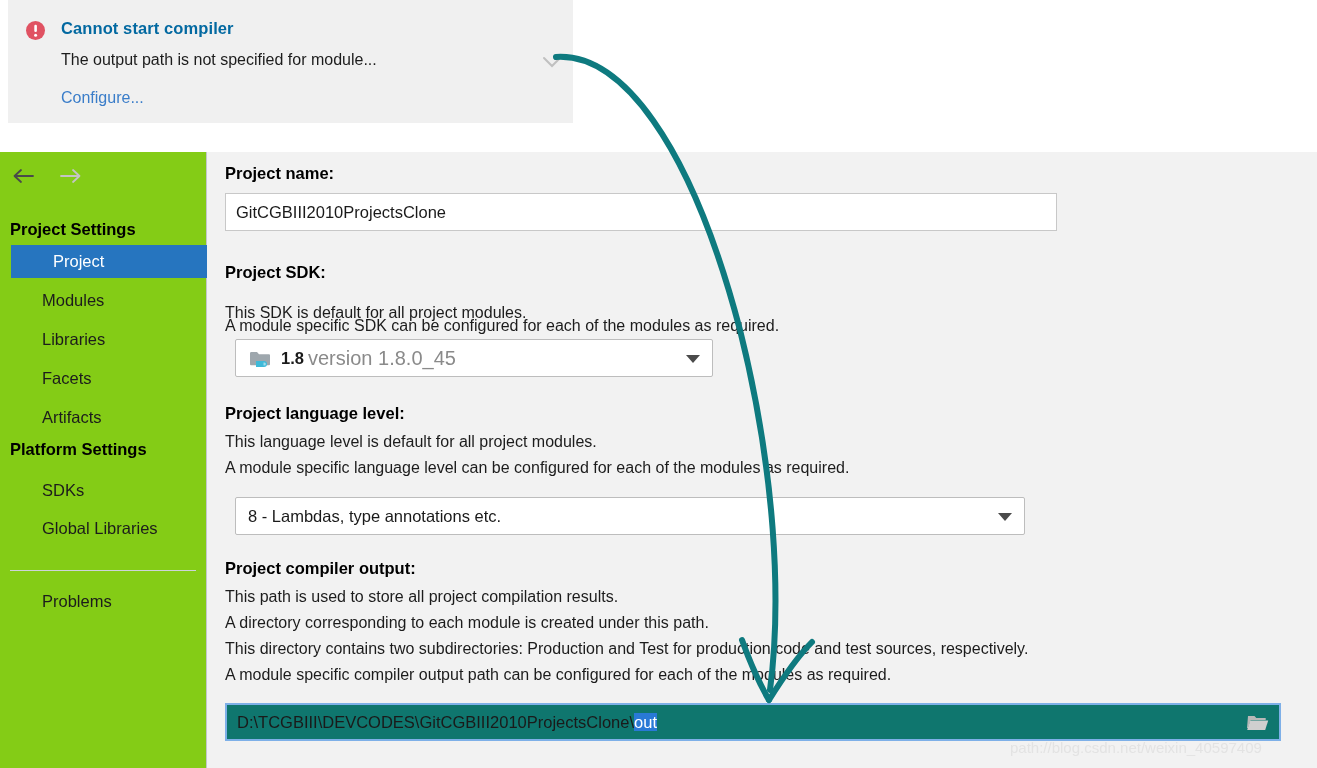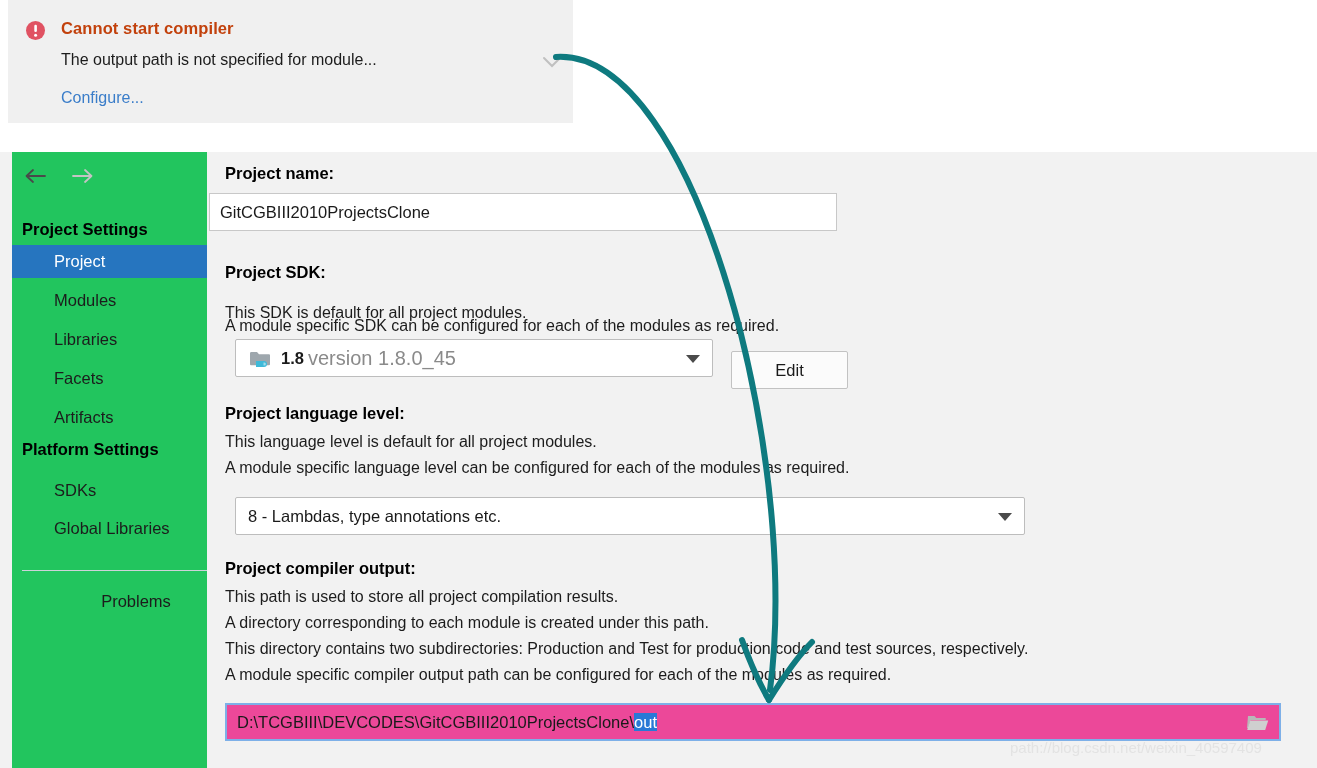--- a/index.html
+++ b/index.html
@@ -33,21 +33,21 @@
     top: 21px;
     width: 19px;
     height: 19px;
   }
   #notification .notif-title {
     position: absolute;
     left: 53px;
     top: 19px;
     font-size: 16.5px;
     font-weight: bold;
-    color: #c2410c;
+    color: #0369a1;
     letter-spacing: 0.1px;
   }
   #notification .notif-body {
     position: absolute;
     left: 53px;
     top: 51px;
     font-size: 16px;
     color: #1c1c1c;
   }
   #notification .notif-link {
@@ -73,25 +73,25 @@
     left: 0;
     top: 152px;
     width: 1317px;
     height: 616px;
     background: #f2f2f2;
   }
 
   
   #sidebar {
     position: absolute;
-    left: 12px;
+    left: 0;
     top: 0;
     width: 207px;
     height: 616px;
-    background: #22c55e;
+    background: #84cc16;
     border-right: 1px solid #c3c7cb;
     box-sizing: border-box;
   }
   #sidebar .nav-arrows {
     position: absolute;
     left: 0;
     top: 12px;
     width: 207px;
     height: 34px;
   }
@@ -248,21 +248,21 @@
     color: #1a1a1a;
   }
 
   
   #output-path-field {
     position: absolute;
     left: 225px;
     top: 703px;
     width: 1056px;
     height: 38px;
-    background: #ec4899;
+    background: #0f766e;
     border: 2px solid #7eb0e8;
     box-sizing: border-box;
   }
   #output-path-field .path-text {
     position: absolute;
     left: 10px;
     top: 50%;
     margin-top: -11px;
     line-height: 22px;
     font-size: 16.5px;
@@ -335,60 +335,59 @@
         </svg>
       </span>
       <span class="arrow fwd">
         <svg width="30" height="24" viewBox="0 0 30 24">
           <path d="M6 12 L24 12 M18 6 L24.5 12 L18 18" stroke="#c4c4c4" stroke-width="1.8" fill="none" stroke-linecap="round" stroke-linejoin="round"></path>
         </svg>
       </span>
     </div>
 
     <div class="sb-group" style="top:68px;">Project Settings</div>
-    <div class="sb-item selected" style="top:93px;">Project</div>
+    <div class="sb-item selected" style="top:93px;margin-left:11px;">Project</div>
     <div class="sb-item" style="top:132px;">Modules</div>
     <div class="sb-item" style="top:171px;">Libraries</div>
     <div class="sb-item" style="top:210px;">Facets</div>
     <div class="sb-item" style="top:249px;">Artifacts</div>
 
     <div class="sb-group" style="top:288px;">Platform Settings</div>
     <div class="sb-item" style="top:322px;">SDKs</div>
     <div class="sb-item" style="top:360px;">Global Libraries</div>
 
     <div id="sb-divider"></div>
 
-    <div class="sb-item" style="top:433px;text-align:center;">Problems</div>
+    <div class="sb-item" style="top:433px;">Problems</div>
   </div>
 
   <div id="main">
 
     <div class="fld-label" style="left:18px; top:12px;">Project name:</div>
-    <div class="txt-input" style="left:2px; top:41px; width:628px; height:38px;">
+    <div class="txt-input" style="left:18px; top:41px; width:832px; height:38px;">
       <span>GitCGBIII2010ProjectsClone</span>
     </div>
 
     <div class="fld-label" style="left:18px; top:111px;">Project SDK:</div>
     <div class="fld-desc" style="left:18px; top:152px;">This SDK is default for all project modules.</div>
     <div class="fld-desc" style="left:18px; top:165px;">A module specific SDK can be configured for each of the modules as required.</div>
 
     <div id="sdk-combo" class="combo" style="left:28px; top:187px; width:478px; height:38px;">
       <span class="sdk-icon">
         <svg width="22" height="22" viewBox="0 0 22 22">
           <path d="M1 5 h7 l2 2.2 h10 a1 1 0 0 1 1 1 v9 a1 1 0 0 1 -1 1 h-18 a1 1 0 0 1 -1 -1 v-11 a1 1 0 0 1 1 -1 z" fill="#9ea7ad"></path>
           <path d="M7 14 h8 a3 3 0 0 1 0 6 h-8 z" fill="#3fb9d8"></path>
           <path d="M14.5 15.4 h0.8 a1.6 1.6 0 0 1 0 3.2 h-0.8 z" fill="#9fdcec"></path>
         </svg>
       </span>
       <span class="sdk-ver">1.8</span>
       <span class="sdk-full">version 1.8.0_45</span>
       <span class="combo-arrow"></span>
     </div>
 
-    <div class="btn" style="left:524px; top:199px; width:117px; height:38px;">Edit</div>
 
     <div class="fld-label" style="left:18px; top:252px;">Project language level:</div>
     <div class="fld-desc" style="left:18px; top:281px;">This language level is default for all project modules.</div>
     <div class="fld-desc" style="left:18px; top:307px;">A module specific language level can be configured for each of the modules as required.</div>
 
     <div id="lang-combo" class="combo" style="left:28px; top:345px; width:790px; height:38px;">
       <span class="combo-text">8 - Lambdas, type annotations etc.</span>
       <span class="combo-arrow"></span>
     </div>
 

